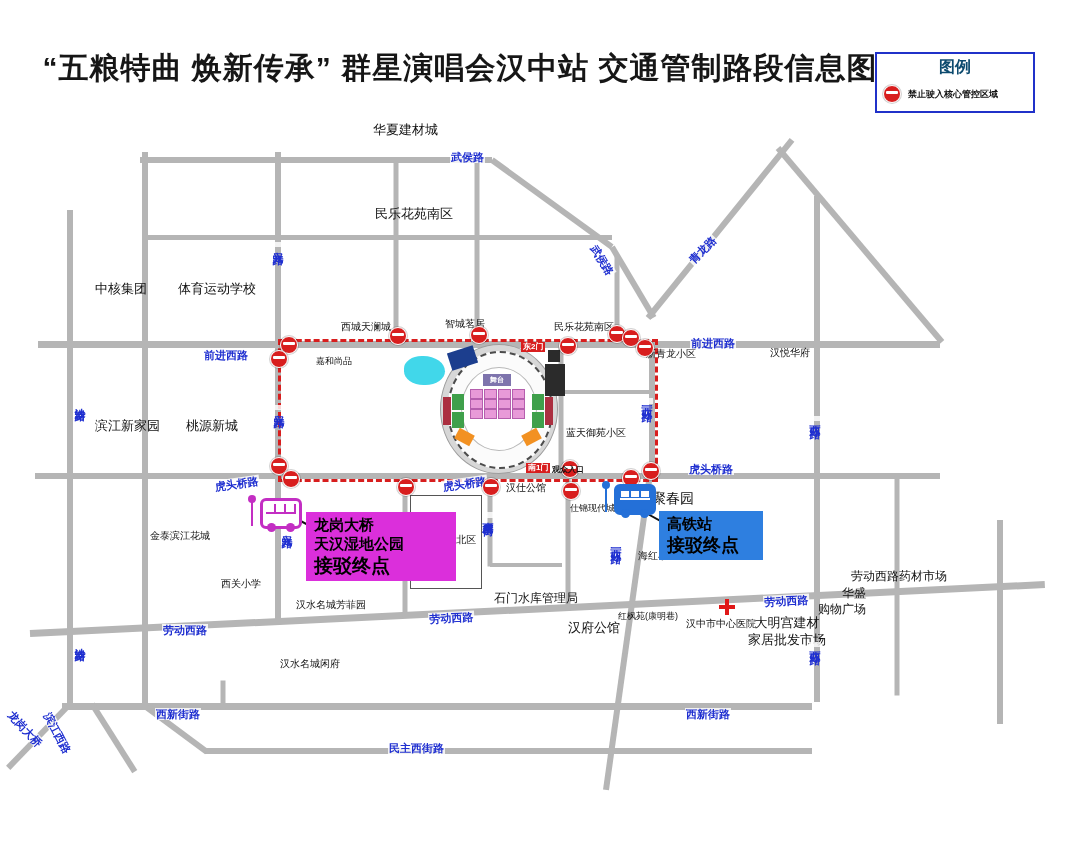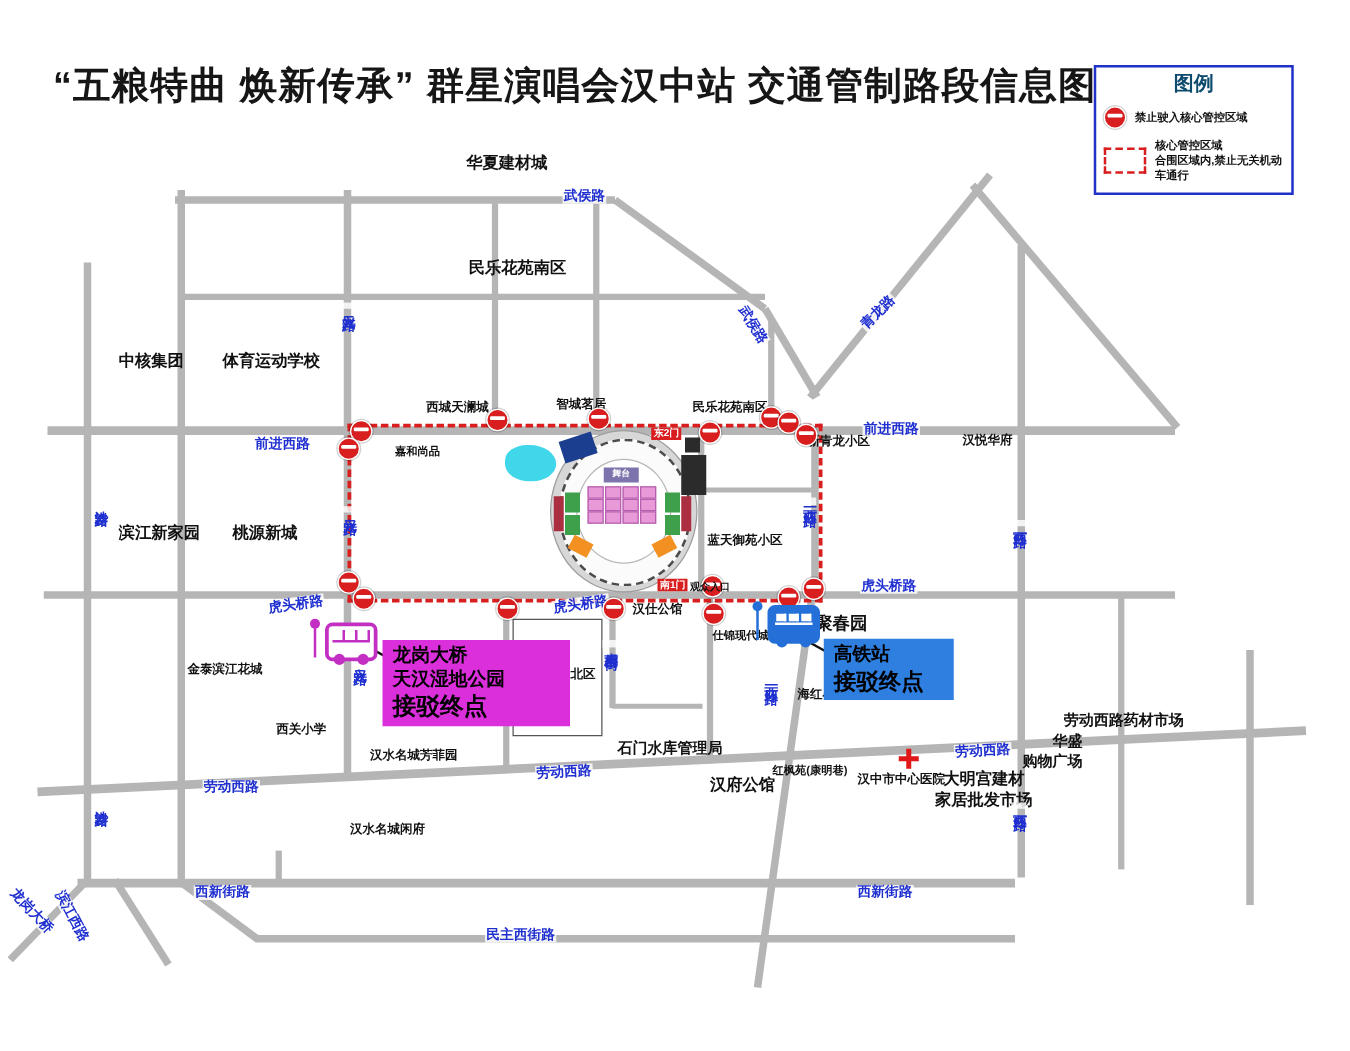--- a/index.html
+++ b/index.html
@@ -10,21 +10,21 @@
   .road{background:var(--road);z-index:1;}
   .ptr{background:#111;z-index:7;}
   .zone{position:absolute;border:3px dashed var(--restricted);z-index:3;}
   .ne{position:absolute;width:16px;height:16px;border-radius:50%;background:var(--restricted);
       border:1px solid #fff;box-shadow:0 0 0 1px rgba(0,0,0,.18);z-index:7;}
   .ne::after{content:'';position:absolute;left:2px;right:2px;top:5px;height:3px;background:#fff;border-radius:1px;}
   .ne.st{position:relative;flex:0 0 auto;}
   .rlabel{position:absolute;color:var(--road_label);font-weight:700;font-size:11px;line-height:1.1;
       white-space:nowrap;background:rgba(255,255,255,.82);padding:0 1px;z-index:6;}
   .rlabel.vert{writing-mode:vertical-rl;letter-spacing:1px;padding:1px 0;}
-  .plabel{position:absolute;color:#111;font-weight:700;white-space:pre;line-height:1.3;z-index:5;}
+  .plabel{position:absolute;color:#111;font-weight:400;white-space:pre;line-height:1.3;z-index:5;}
   .wbox{position:absolute;background:#fff;border:1px solid #555;z-index:2;}
   .cross{position:absolute;width:16px;height:16px;z-index:6;}
   .cross::before{content:'';position:absolute;left:6px;top:0;width:4px;height:16px;background:var(--hospital_cross);}
   .cross::after{content:'';position:absolute;left:0;top:6px;width:16px;height:4px;background:var(--hospital_cross);}
   
   .stout{position:absolute;left:440px;top:344px;width:116px;height:128px;border-radius:50%;
       background:#d7d7d7;border:1px solid #9d9d9d;z-index:2;}
   .stdash{position:absolute;left:447px;top:351px;width:102px;height:114px;border-radius:50%;
       border:2px dashed #4b4b4b;background:#fbfbfb;z-index:2;}
   .stin{position:absolute;left:461px;top:367px;width:74px;height:82px;border-radius:50%;
@@ -63,25 +63,20 @@
 
 <div id="stage-wrap">
 
   <div id="page-title">“五粮特曲 焕新传承” 群星演唱会汉中站 交通管制路段信息图</div>
 
   <div id="legend">
     <div class="ltitle">图例</div>
     <div class="lrow">
       <span class="ne st"></span>
       <span class="ltext">禁止驶入核心管控区域</span>
-    </div>
-    <div class="lrow">
-      <span class="lswatch"></span>
-      <span class="ltext"><span>核心管控区域</span><br>
-      <span>合围区域内,禁止无关机动车通行</span></span>
     </div>
   </div>
 
   <div id="map">
 
     <div class="stout"></div>
     <div class="stdash"></div>
     <div class="stin"></div>
     <div class="stage">舞台</div>
     <div class="gate" style="left:521px;top:342px;">东2门</div>

